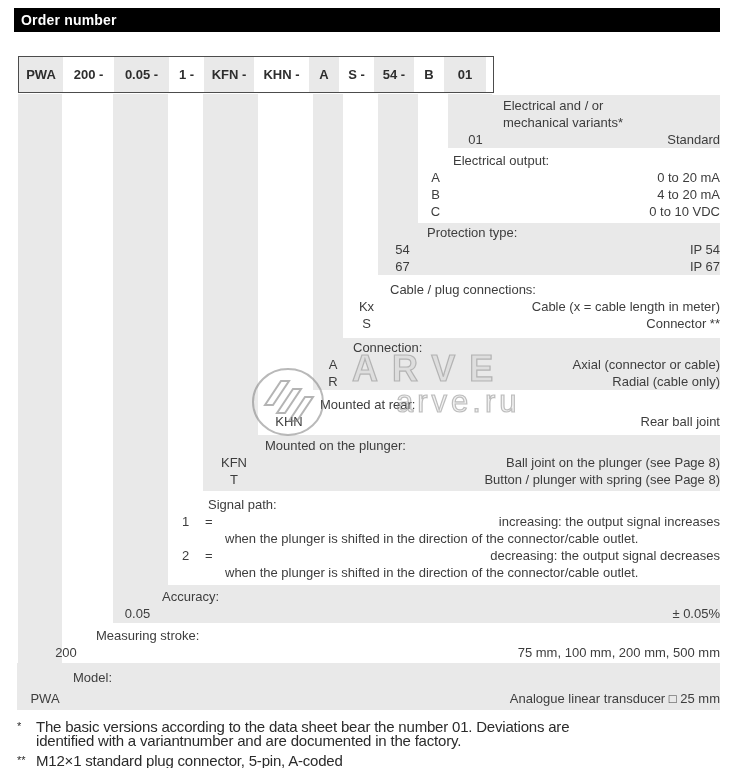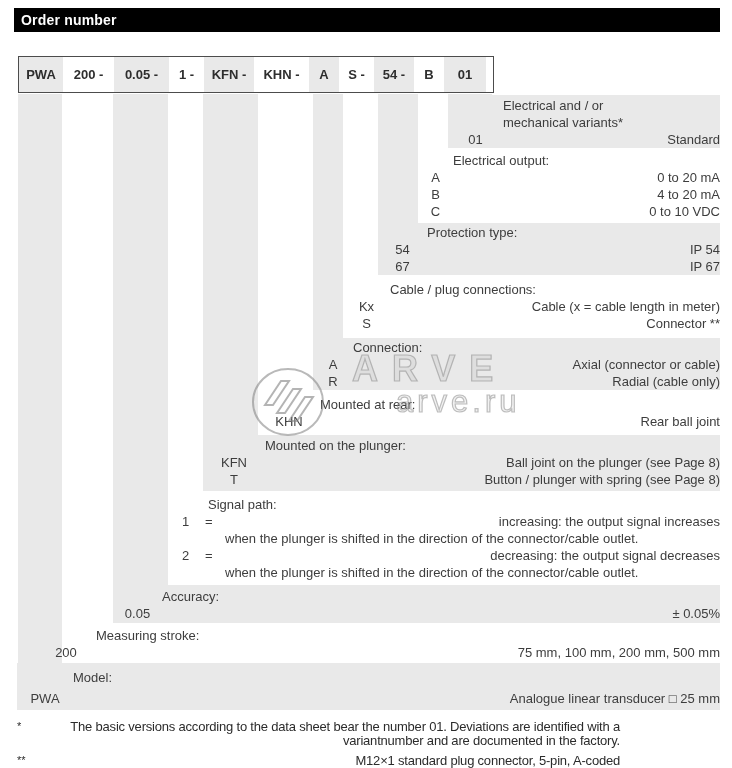--- a/index.html
+++ b/index.html
@@ -59,22 +59,22 @@
   #b8 .desc { margin-left:3px; }
   #b8 .cont { margin-left:57px; }
   #b9  { margin-left:113px; --cw:49px; --d:49px; padding:3px 0 1px; }
   #b10 { margin-left:36px;  --cw:60px; --d:60px; padding:4px 0 2px; }
   #b11 { margin-left:17px;  --cw:56px; --d:56px; padding:6px 0 3px; }
   #b11 .row { margin-top:4px; }
   
   .footnotes { margin:10px 0 0 17px; position:relative; z-index:1; }
   .footnote { display:flex; margin-bottom:7px; }
   .fn-marker { flex:none; width:19px; font-size:11px; color:#2b2b2b; }
-  .fn-text { width:584px; font-size:13px; letter-spacing:-0.2px;
-             line-height:13.5px; color:#2b2b2b;text-align:right; }
+  .fn-text { width:584px; font-size:15px; letter-spacing:-0.2px;
+             line-height:13.5px; color:#2b2b2b; }
   
   .watermark { position:absolute; left:0; top:0; width:584px; height:768px;
                pointer-events:none; z-index:3; }
   .wm-logo { position:absolute; left:251px; top:367px; opacity:0.8; }
   .wm-line { position:absolute; color:rgba(150,150,150,0.12);
              -webkit-text-stroke:1.2px rgba(140,140,140,0.55);
              font-weight:bold; white-space:nowrap; }
   .wm-1 { left:352px; top:348px; font-size:36px; letter-spacing:14px; }
   .wm-2 { left:396px; top:384px; font-size:31px; letter-spacing:4px; font-weight:normal; }
 </style>

